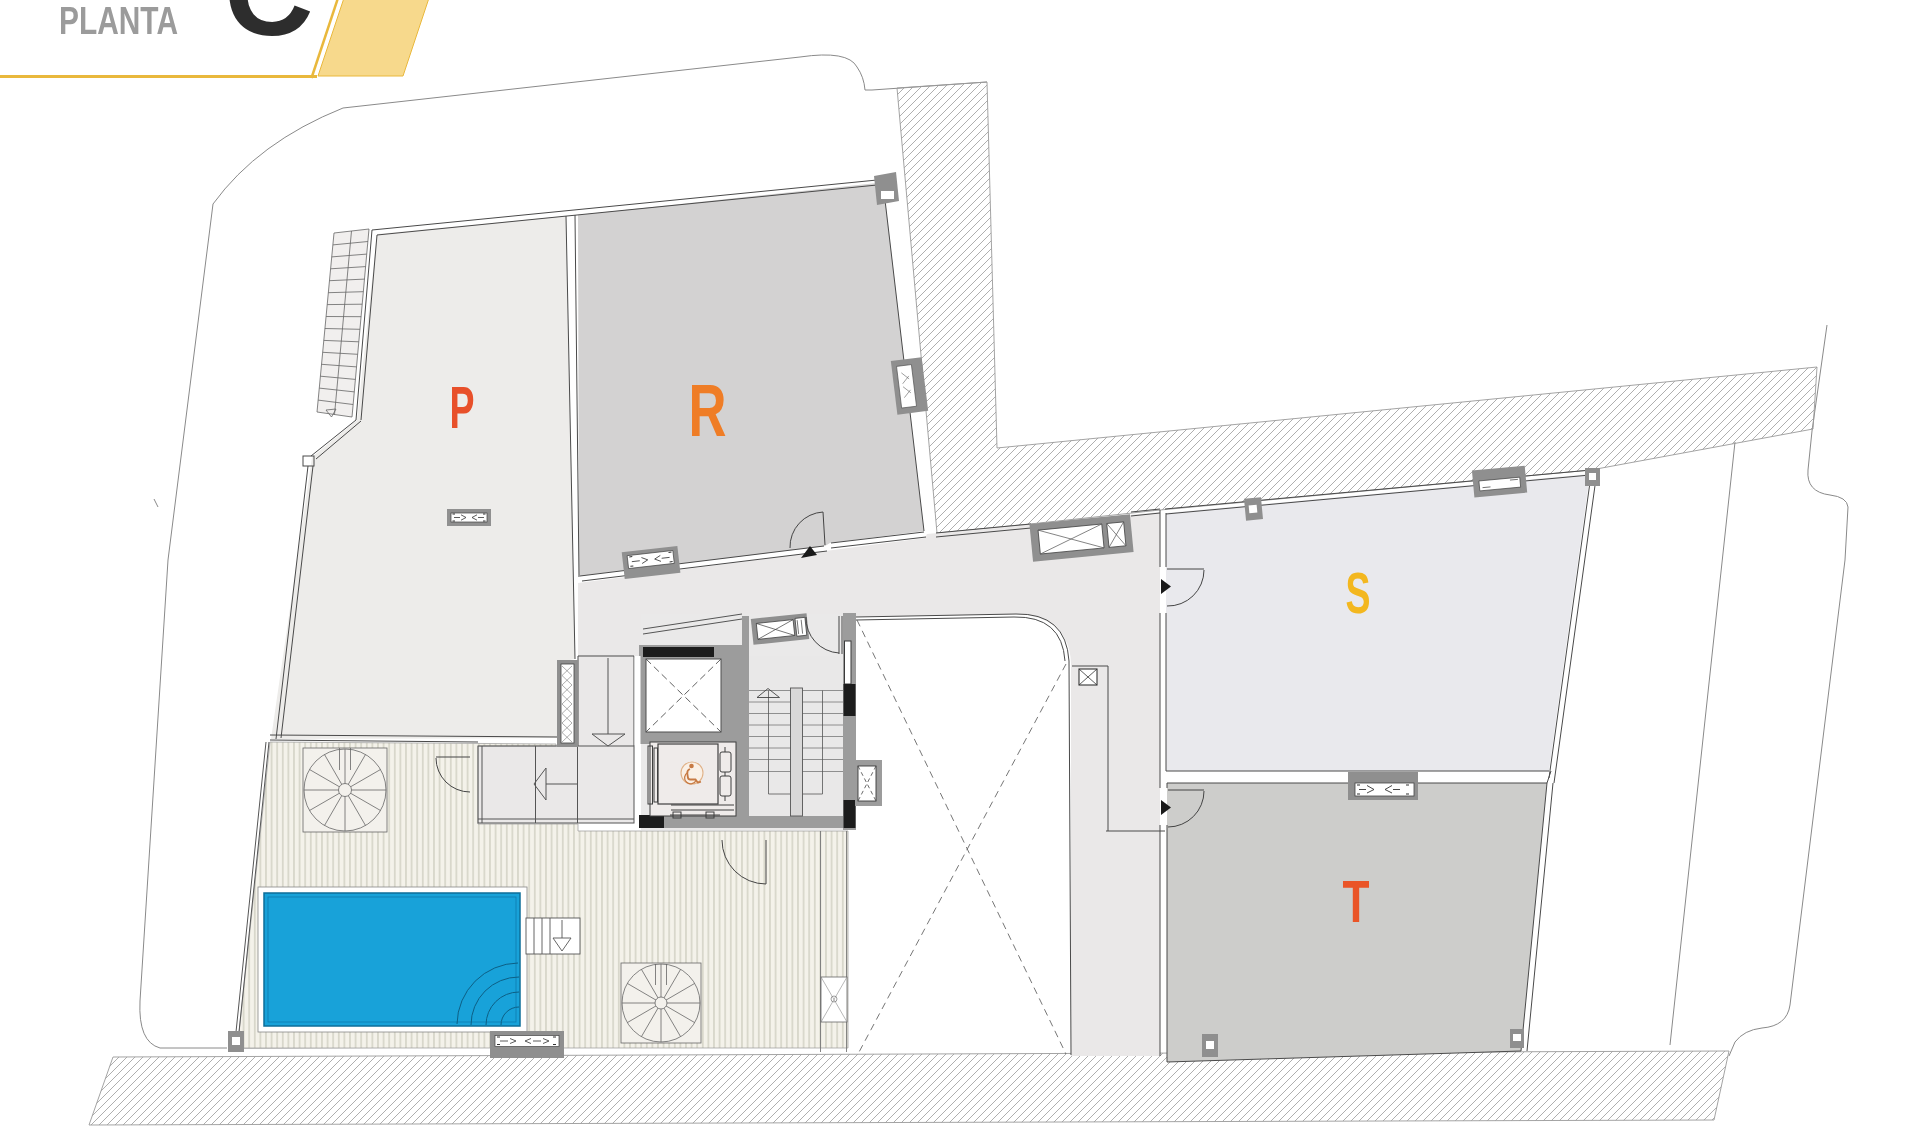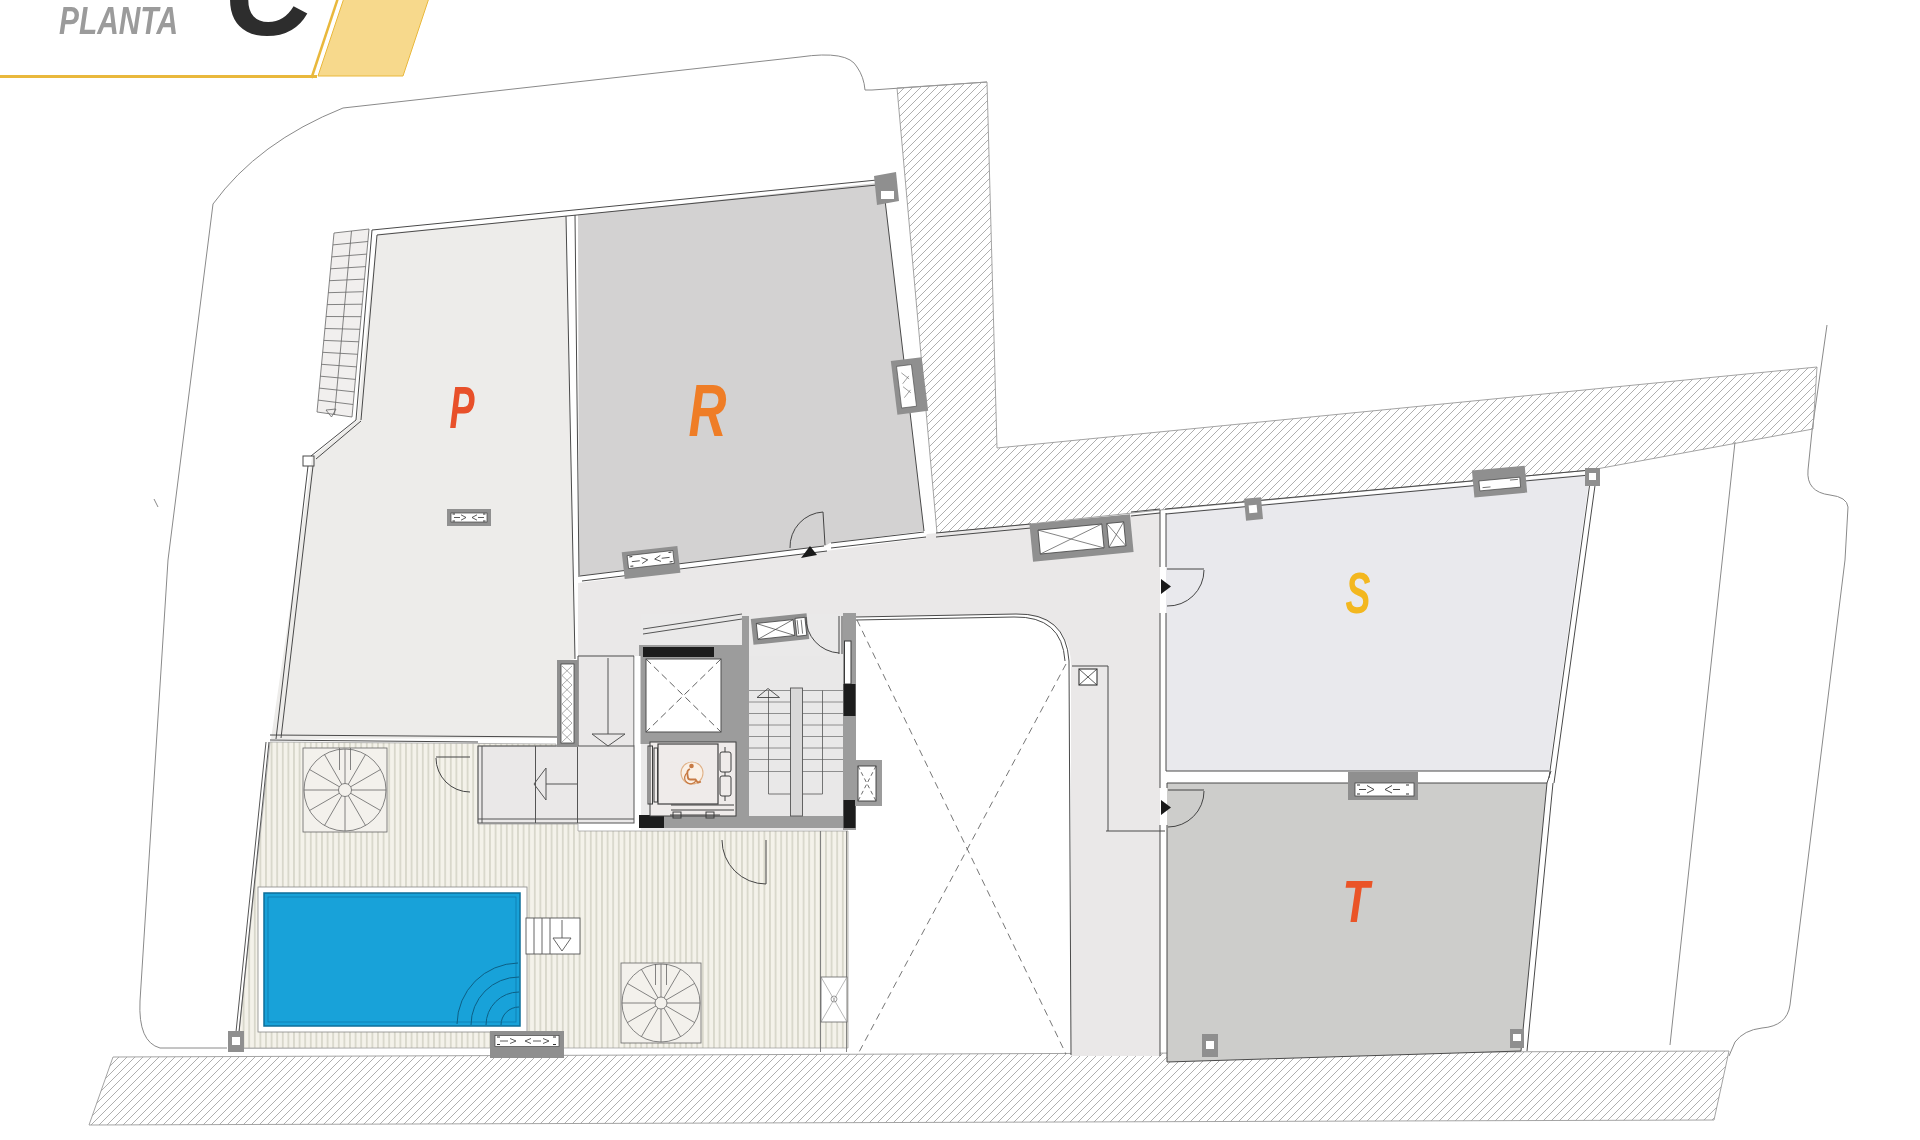--- a/index.html
+++ b/index.html
@@ -1,16 +1,16 @@
 <!DOCTYPE html>
 <html><head>
 <meta charset="utf-8">
 <style>
   html,body{margin:0;padding:0;background:#ffffff;}
-  #page{position:relative;width:1920px;height:1140px;background:#ffffff;overflow:hidden;font-family:"Liberation Sans",sans-serif;font-style:italic;}
+  #page{position:relative;width:1920px;height:1140px;background:#ffffff;overflow:hidden;font-family:"Liberation Sans",sans-serif;}
 </style>
 </head>
 <body>
 <div id="page">
 <svg width="1920" height="1140" viewBox="0 0 1920 1140" xmlns="http://www.w3.org/2000/svg">
 <defs>
   <pattern id="hatch" width="8" height="8" patternUnits="userSpaceOnUse">
     <path d="M-2,10 L10,-2 M-6,6 L6,-6 M2,14 L14,2" stroke="#9a9a9a" stroke-width="0.8" fill="none"></path>
   </pattern>
   <pattern id="deck" width="5.6" height="8" patternUnits="userSpaceOnUse">

